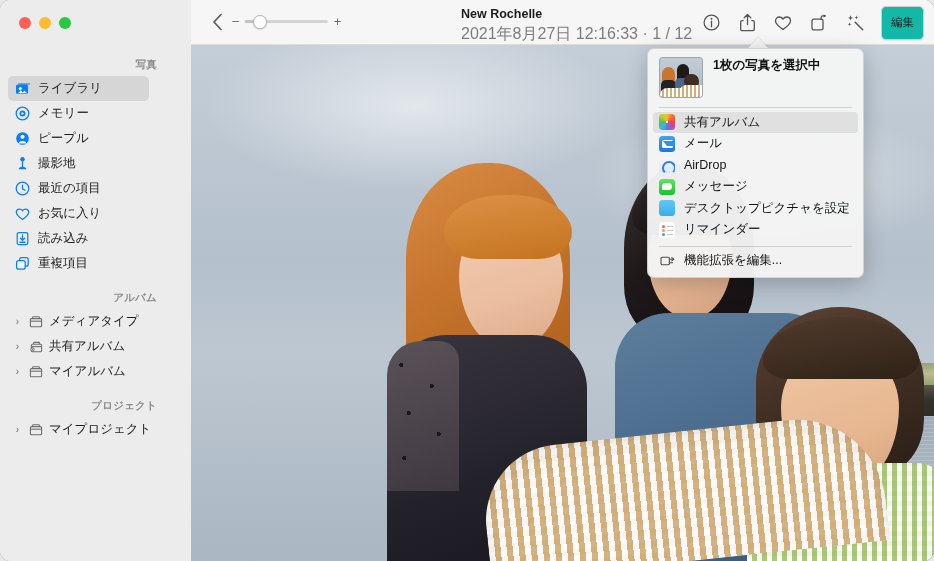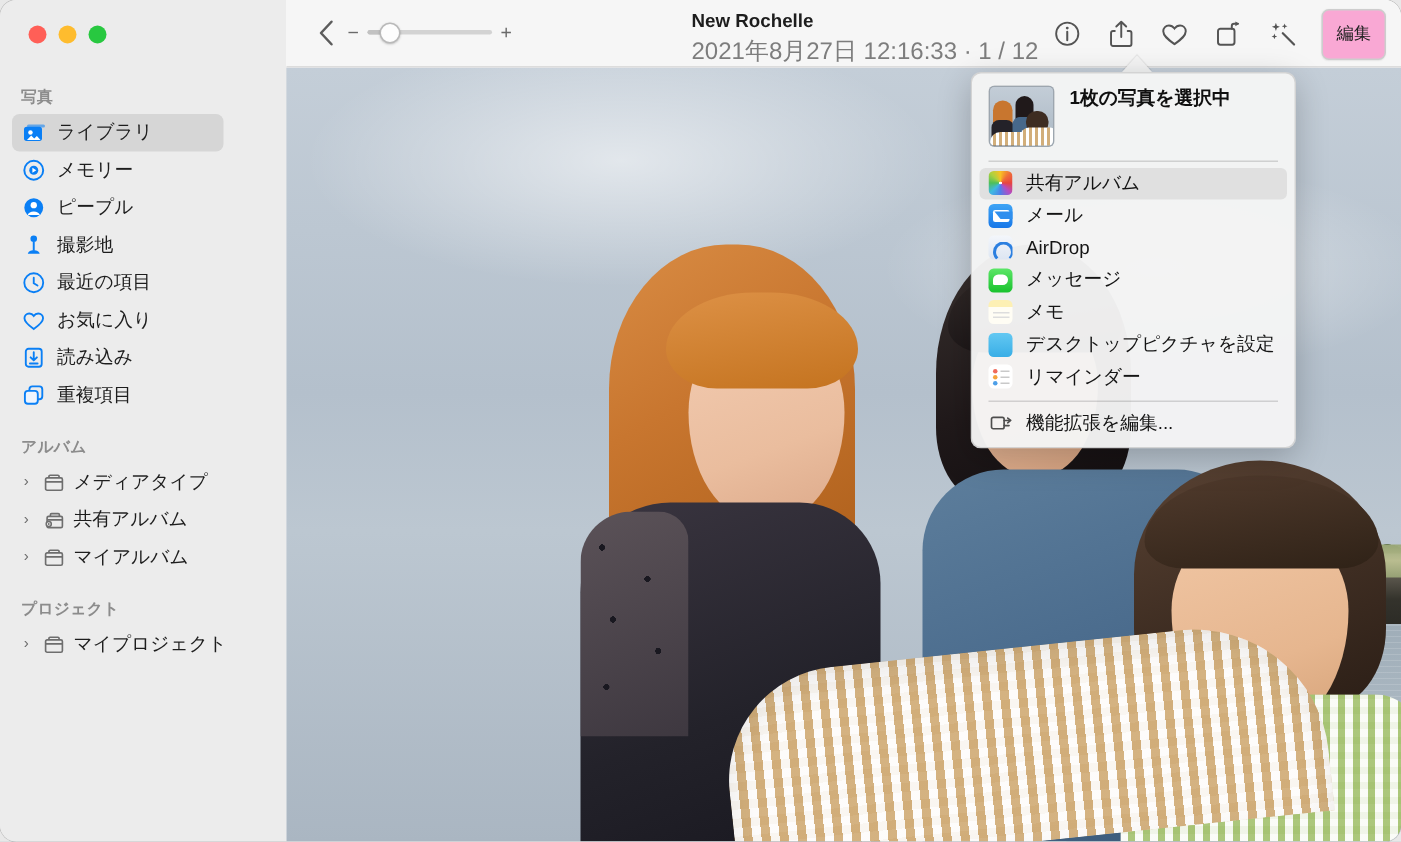--- a/index.html
+++ b/index.html
@@ -23,21 +23,21 @@
     position: absolute; left: 0; top: 0;
     width: 191px; height: 561px;
     background: #ececec;
   }
   .traffic { position: absolute; left: 19px; top: 17px; display: flex; gap: 8px; }
   .tl { width: 12px; height: 12px; border-radius: 50%; }
   .tl.red { background: #ff5f57; }
   .tl.yellow { background: #febc2e; }
   .tl.green { background: #28c840; }
 
-  .sb-scroll { position: absolute; top: 52px; left: 0; width: 157px; }
+  .sb-scroll { position: absolute; top: 52px; left: 0; width: 157px; text-align: right; }
   .sb-header {
     font-size: 10.5px; color: #8c8c8c; font-weight: 600;
     padding: 6px 0 4px 14px; letter-spacing: 0.2px;
   }
   .sb-item {
     display: flex; align-items: center;
     height: 25px; margin: 0 8px; padding-left: 6px;
     border-radius: 5px; gap: 7px;
   }
   .sb-item.selected { background: #d6d6d6; }
@@ -67,21 +67,21 @@
     box-shadow: 0 0.5px 1.5px rgba(0,0,0,0.22); }
 
   .titleblock { position: absolute; left: 270px; top: 7px; width: 215px; }
   .ttl { font-size: 12.5px; font-weight: 700; color: #1d1d1d; }
   .sub { font-size: 16px; color: #7d7d7d; margin-top: 3px; white-space: nowrap; }
 
   .tb-right { position: absolute; right: 10px; top: 0; height: 45px; display: flex; align-items: center; gap: 12px; }
   .tb-btn { width: 24px; height: 24px; display: flex; align-items: center; justify-content: center; }
   .edit-btn {
     height: 34px; padding: 0 9px; border-radius: 5px;
-    background: #f9a8d4; border: 0.5px solid #cdcdcd;
+    background: #14b8a6; border: 0.5px solid #cdcdcd;
     box-shadow: 0 0.5px 1px rgba(0,0,0,0.07);
     display: flex; align-items: center; font-size: 11.5px; color: #222; margin-left: 2px;
   }
 
   
   .photo { position: absolute; left: 0; top: 45px; width: 743px; height: 516px; overflow: hidden; background: #b9c4ce; }
   .sky { position: absolute; inset: 0;
     background:
       radial-gradient(ellipse 300px 120px at 30% 12%, rgba(255,255,255,.55), transparent 70%),
       radial-gradient(ellipse 260px 100px at 78% 26%, rgba(255,255,255,.45), transparent 70%),
@@ -502,24 +502,20 @@
     </div>
     <div class="mi">
       <span class="mi-ico ic-airdrop"></span>
       <span class="mi-label">AirDrop</span>
     </div>
     <div class="mi">
       <span class="mi-ico ic-msg"></span>
       <span class="mi-label">メッセージ</span>
     </div>
     <div class="mi">
-      <span class="mi-ico ic-notes"></span>
-      <span class="mi-label">メモ</span>
-    </div>
-    <div class="mi">
       <span class="mi-ico ic-desktop"></span>
       <span class="mi-label">デスクトップピクチャを設定</span>
     </div>
     <div class="mi">
       <span class="mi-ico ic-reminders"></span>
       <span class="mi-label">リマインダー</span>
     </div>
 
     <div class="msep" style="margin-top:5px;margin-bottom:4px"></div>
 

